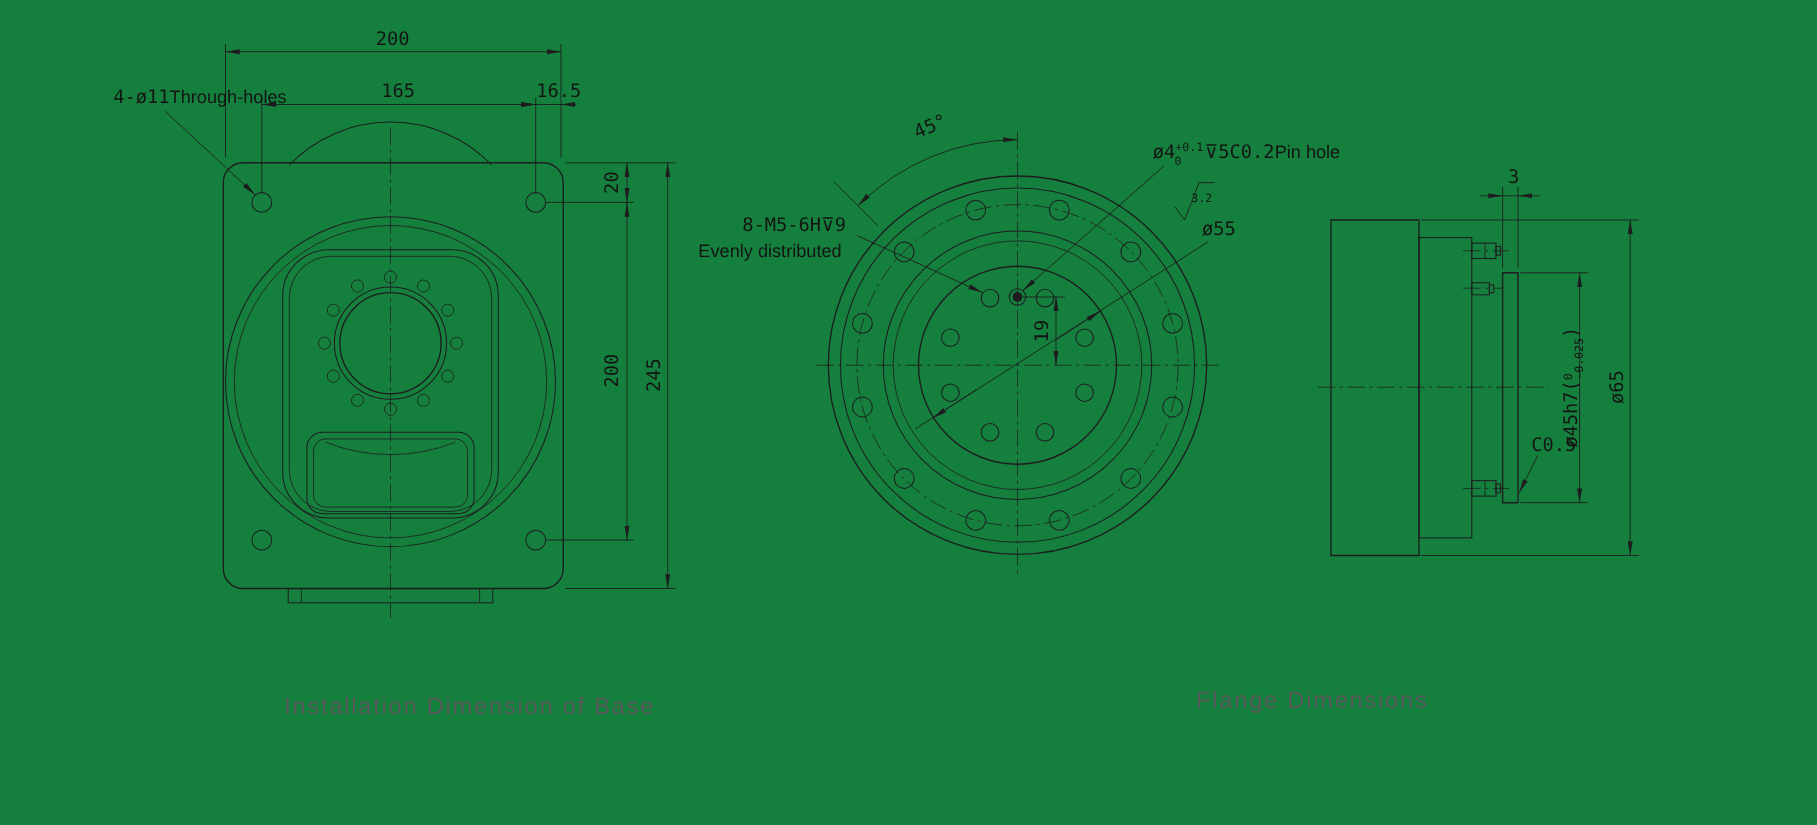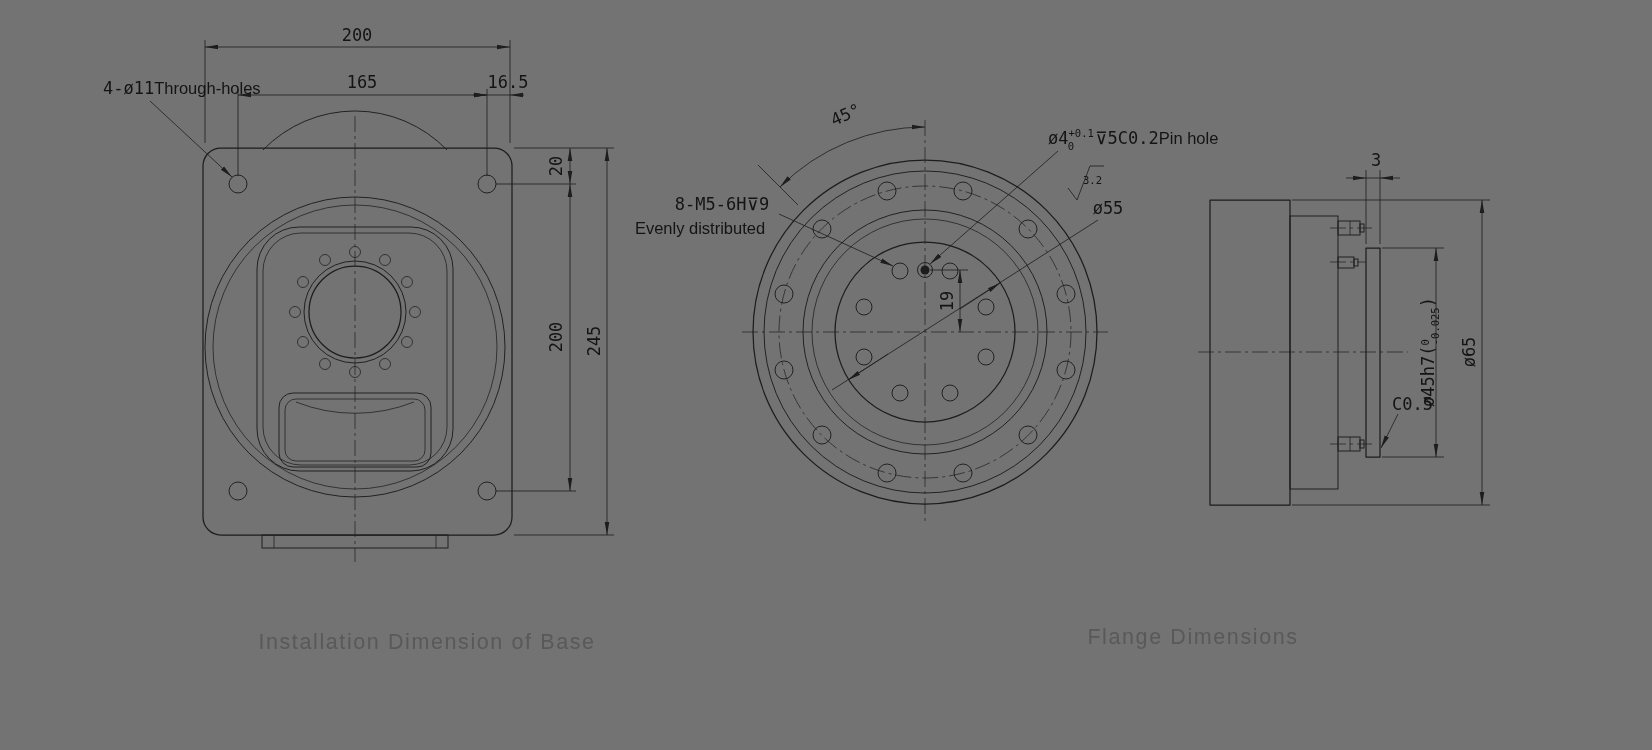--- a/index.html
+++ b/index.html
@@ -1,16 +1,16 @@
 <!DOCTYPE html>
 <html><head>
 <meta charset="utf-8">
 <style>
   html,body{margin:0;padding:0;background:#ffffff;}
-  .stage{position:relative;width:1652px;height:750px;background:#737373;overflow:hidden;
+  .stage{position:relative;width:1652px;height:750px;background:#15803d;overflow:hidden;
          font-family:"Liberation Sans",sans-serif;}
   svg{display:block}
   
   .ln  {fill:none;stroke:#1d1d1f;stroke-width:1.25;stroke-linecap:round;stroke-linejoin:round;}
   .md  {fill:none;stroke:#1d1d1f;stroke-width:0.95;}
   .thin{fill:none;stroke:#1d1d1f;stroke-width:0.75;}
   .dim {fill:none;stroke:#1d1d1f;stroke-width:0.8;}
   .cl  {fill:none;stroke:#1d1d1f;stroke-width:0.7;stroke-dasharray:16 4 3 4;}
   .fillb{fill:#1d1d1f;stroke:none;}
   

